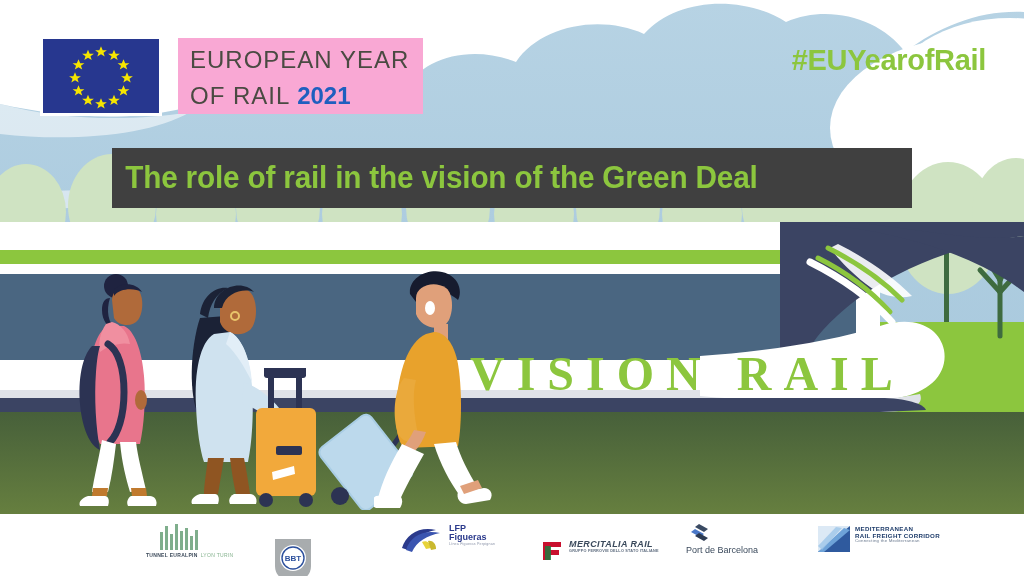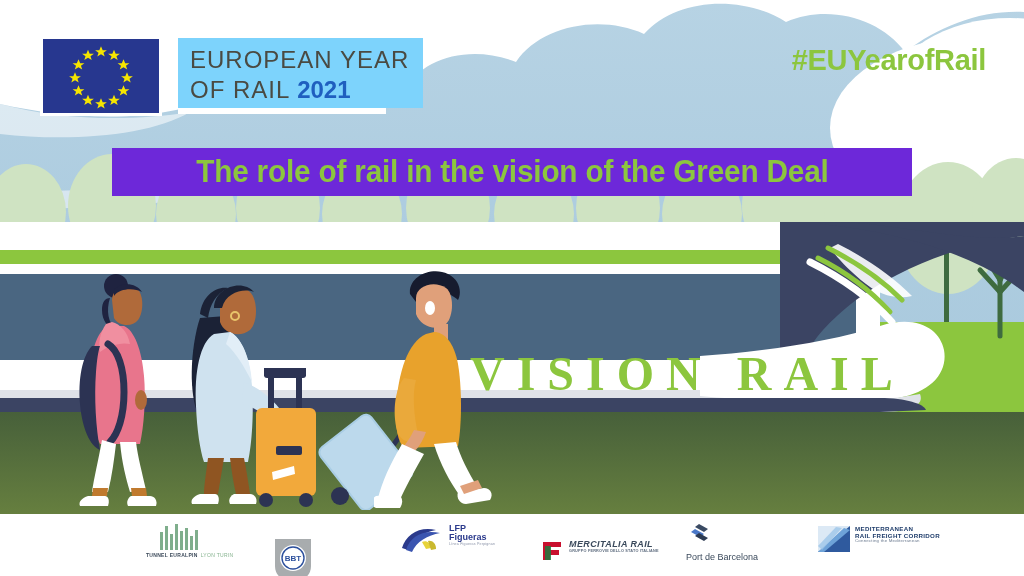--- a/index.html
+++ b/index.html
@@ -73,34 +73,34 @@
     position: relative;
     width: 100%;
     height: 100%;
     background: #27378f;
   }
 
   .eylabel {
     position: absolute;
     left: 178px;
     top: 38px;
-    background: #7dd3fc;
+    background: #f9a8d4;
     padding: 8px 14px 5px 12px;
     box-sizing: border-box;
   }
   .eylabel .l1,
   .eylabel .l2 {
     font-family: "Liberation Sans", sans-serif;
     font-size: 24px;
     letter-spacing: 1px;
     color: #4a4a42;
     line-height: 1.15;
     white-space: nowrap;
   }
-  .eylabel .l2 { margin-top: 2px; }
+  .eylabel .l2 { margin-top: 8px; }
   .eylabel .year {
     color: #1f5fbf;
     font-weight: 700;
     letter-spacing: 0px;
   }
   .eylabel-shadow {
     position: absolute;
     left: 178px;
     top: 76px;
     width: 208px;
@@ -118,25 +118,25 @@
     letter-spacing: -0.3px;
     white-space: nowrap;
   }
 
   
   .title-banner {
     position: absolute;
     left: 112px;
     top: 148px;
     width: 800px;
-    height: 48px;
-    background: #6d28d9;
+    height: 60px;
+    background: #404040;
     display: flex;
     align-items: center;
-    justify-content: center;
+    justify-content: flex-start;
   }
   .title-banner .title-text {
     font-family: "Liberation Sans Narrow", "Liberation Sans", sans-serif;
     font-size: 31px;
     font-weight: 700;
     color: #8cc63e;
     letter-spacing: -0.2px;
     white-space: nowrap;
     transform: scaleX(0.96);
   }
@@ -528,21 +528,21 @@
         <path d="M3,2 L21,2 L21,7 L10,7 L10,10 L19,10 L19,15 L10,15 L10,20 L3,20 Z" fill="#c8102e"></path>
         <path d="M5,2 L11,2 L11,20 L5,20 Z" fill="#1d7a3e" opacity="0.85"></path>
         <path d="M3,2 L21,2 L21,6 L3,6 Z" fill="#c8102e"></path>
       </svg>
       <div class="logo-text">
         <div style="font-size:9px; font-weight:700; font-style:italic; color:#3b4a5c; letter-spacing:0.4px;">MERCITALIA RAIL</div>
         <div style="font-size:3.8px; font-weight:700; color:#5d6b7e; letter-spacing:0.2px;">GRUPPO FERROVIE DELLO STATO ITALIANE</div>
       </div>
     </div>
 
-    <div class="logo" style="left:686px; top:8px; flex-direction:column; gap:8px;">
+    <div class="logo" style="left:686px; top:8px; flex-direction:column; gap:1px;">
       <svg width="26" height="22" viewBox="0 0 26 22">
         <path d="M13,2 L22,7 L18,10 L9,5 Z" fill="#3a4a63"></path>
         <path d="M9,7 L18,12 L14,15 L5,10 Z" fill="#4a78c8"></path>
         <path d="M13,11 L22,16 L18,19 L9,14 Z" fill="#2d3b52"></path>
       </svg>
       <div style="font-size:9px; color:#3b4a5c;">Port de Barcelona</div>
     </div>
 
     <div class="logo" style="left:818px; top:12px;">
       <svg width="32" height="26" viewBox="0 0 32 26">

